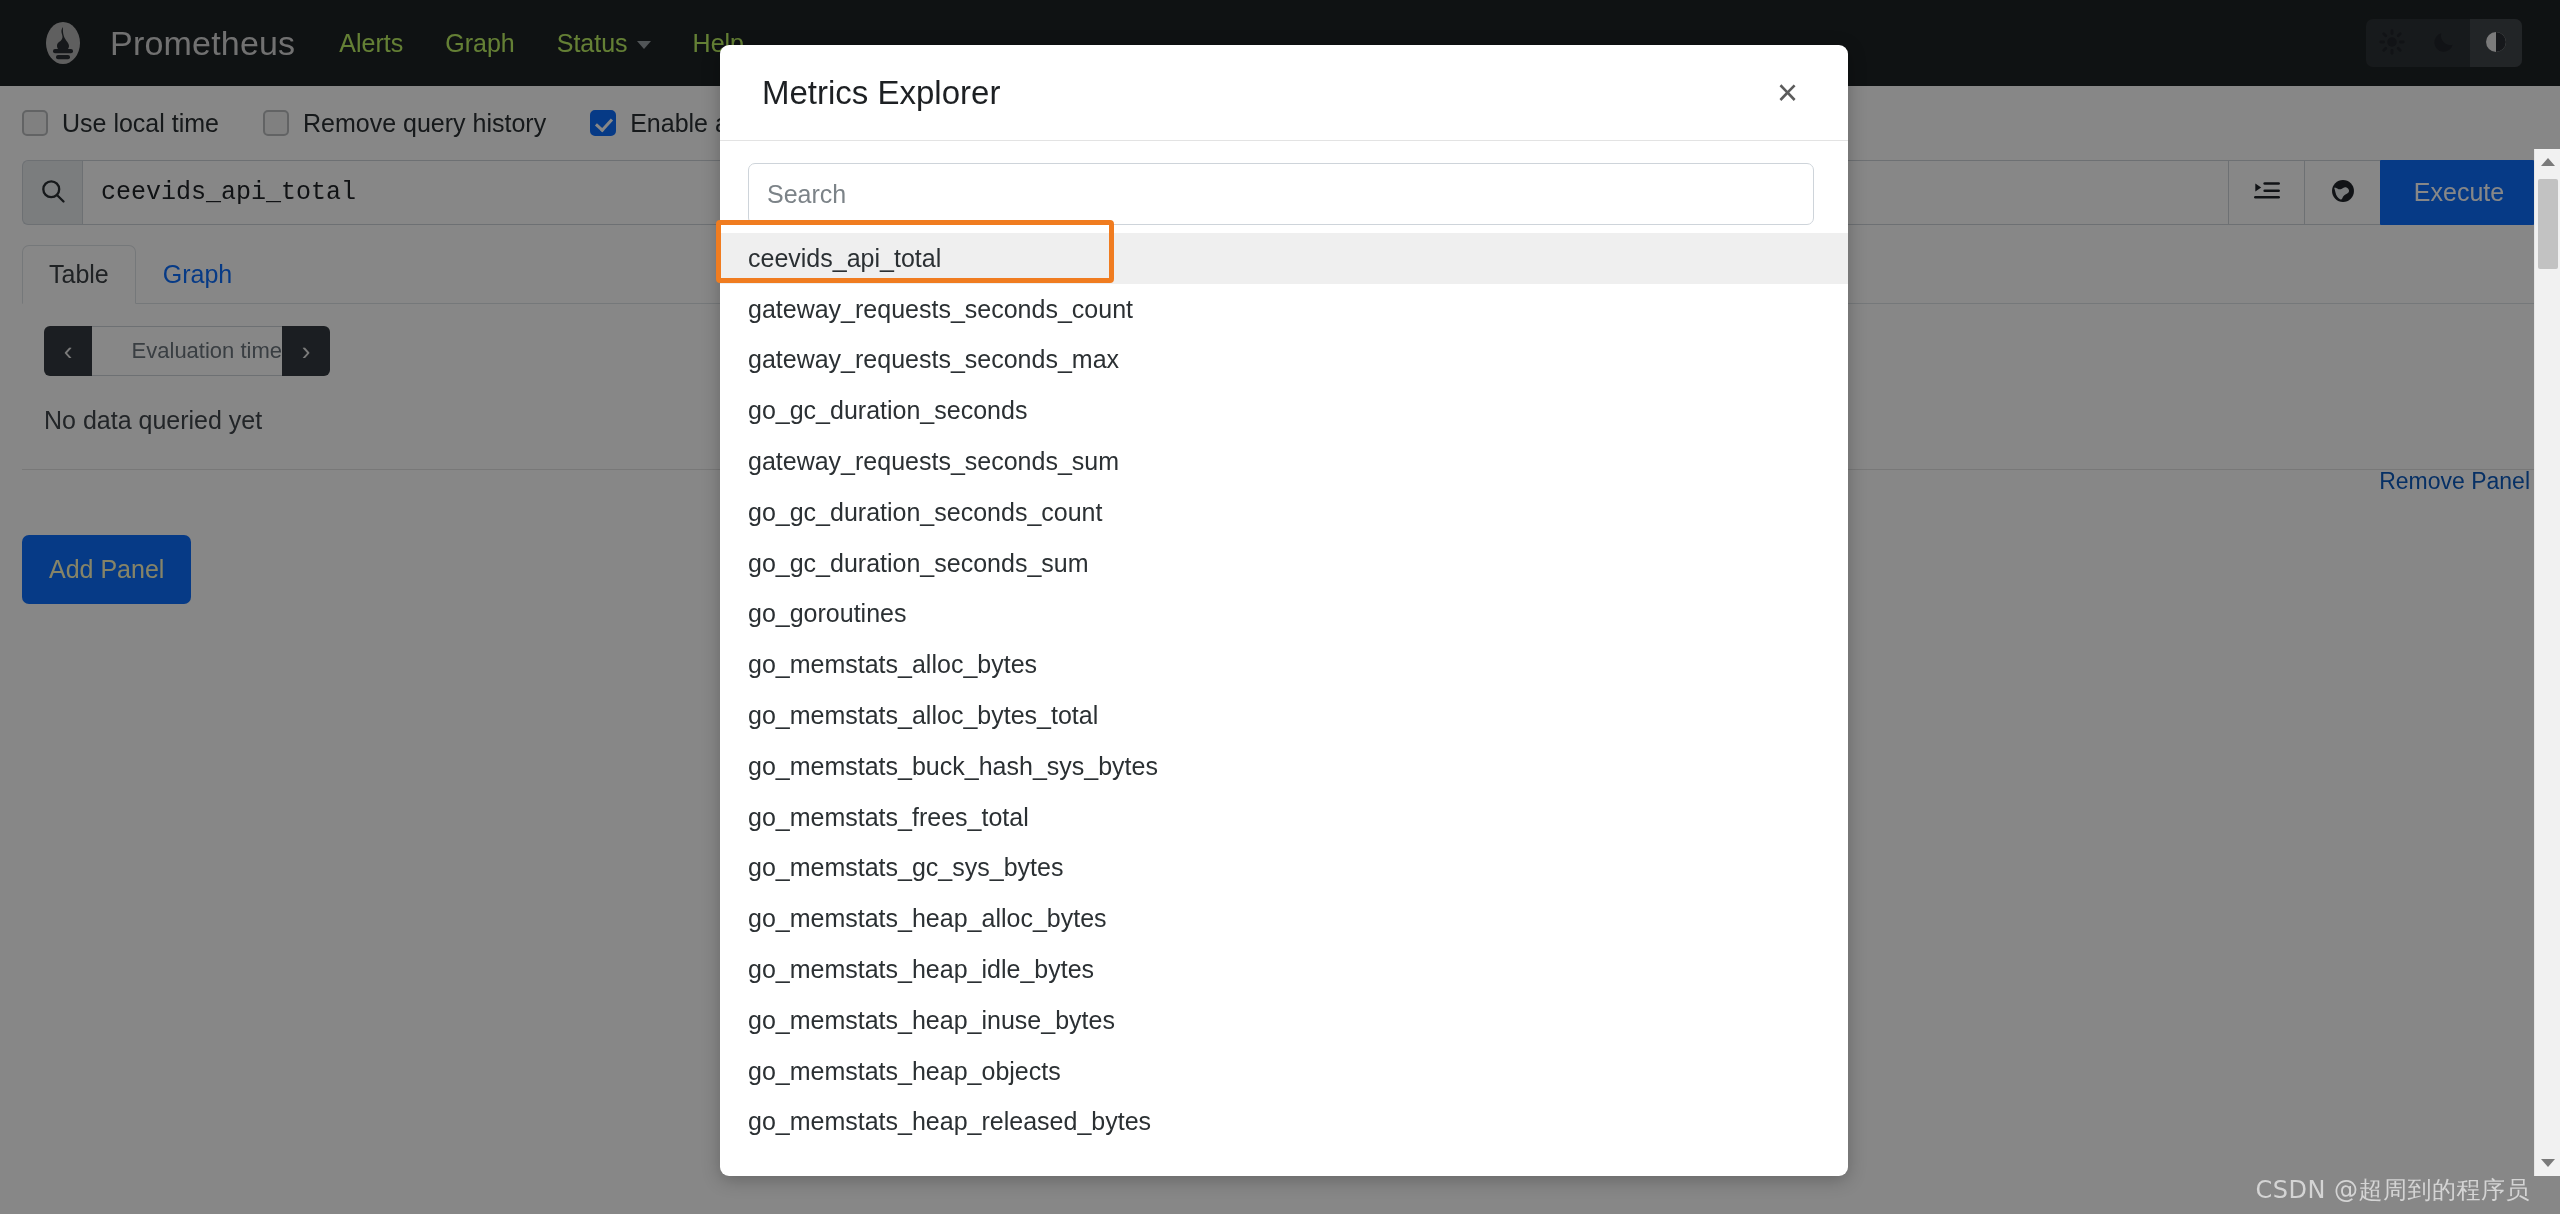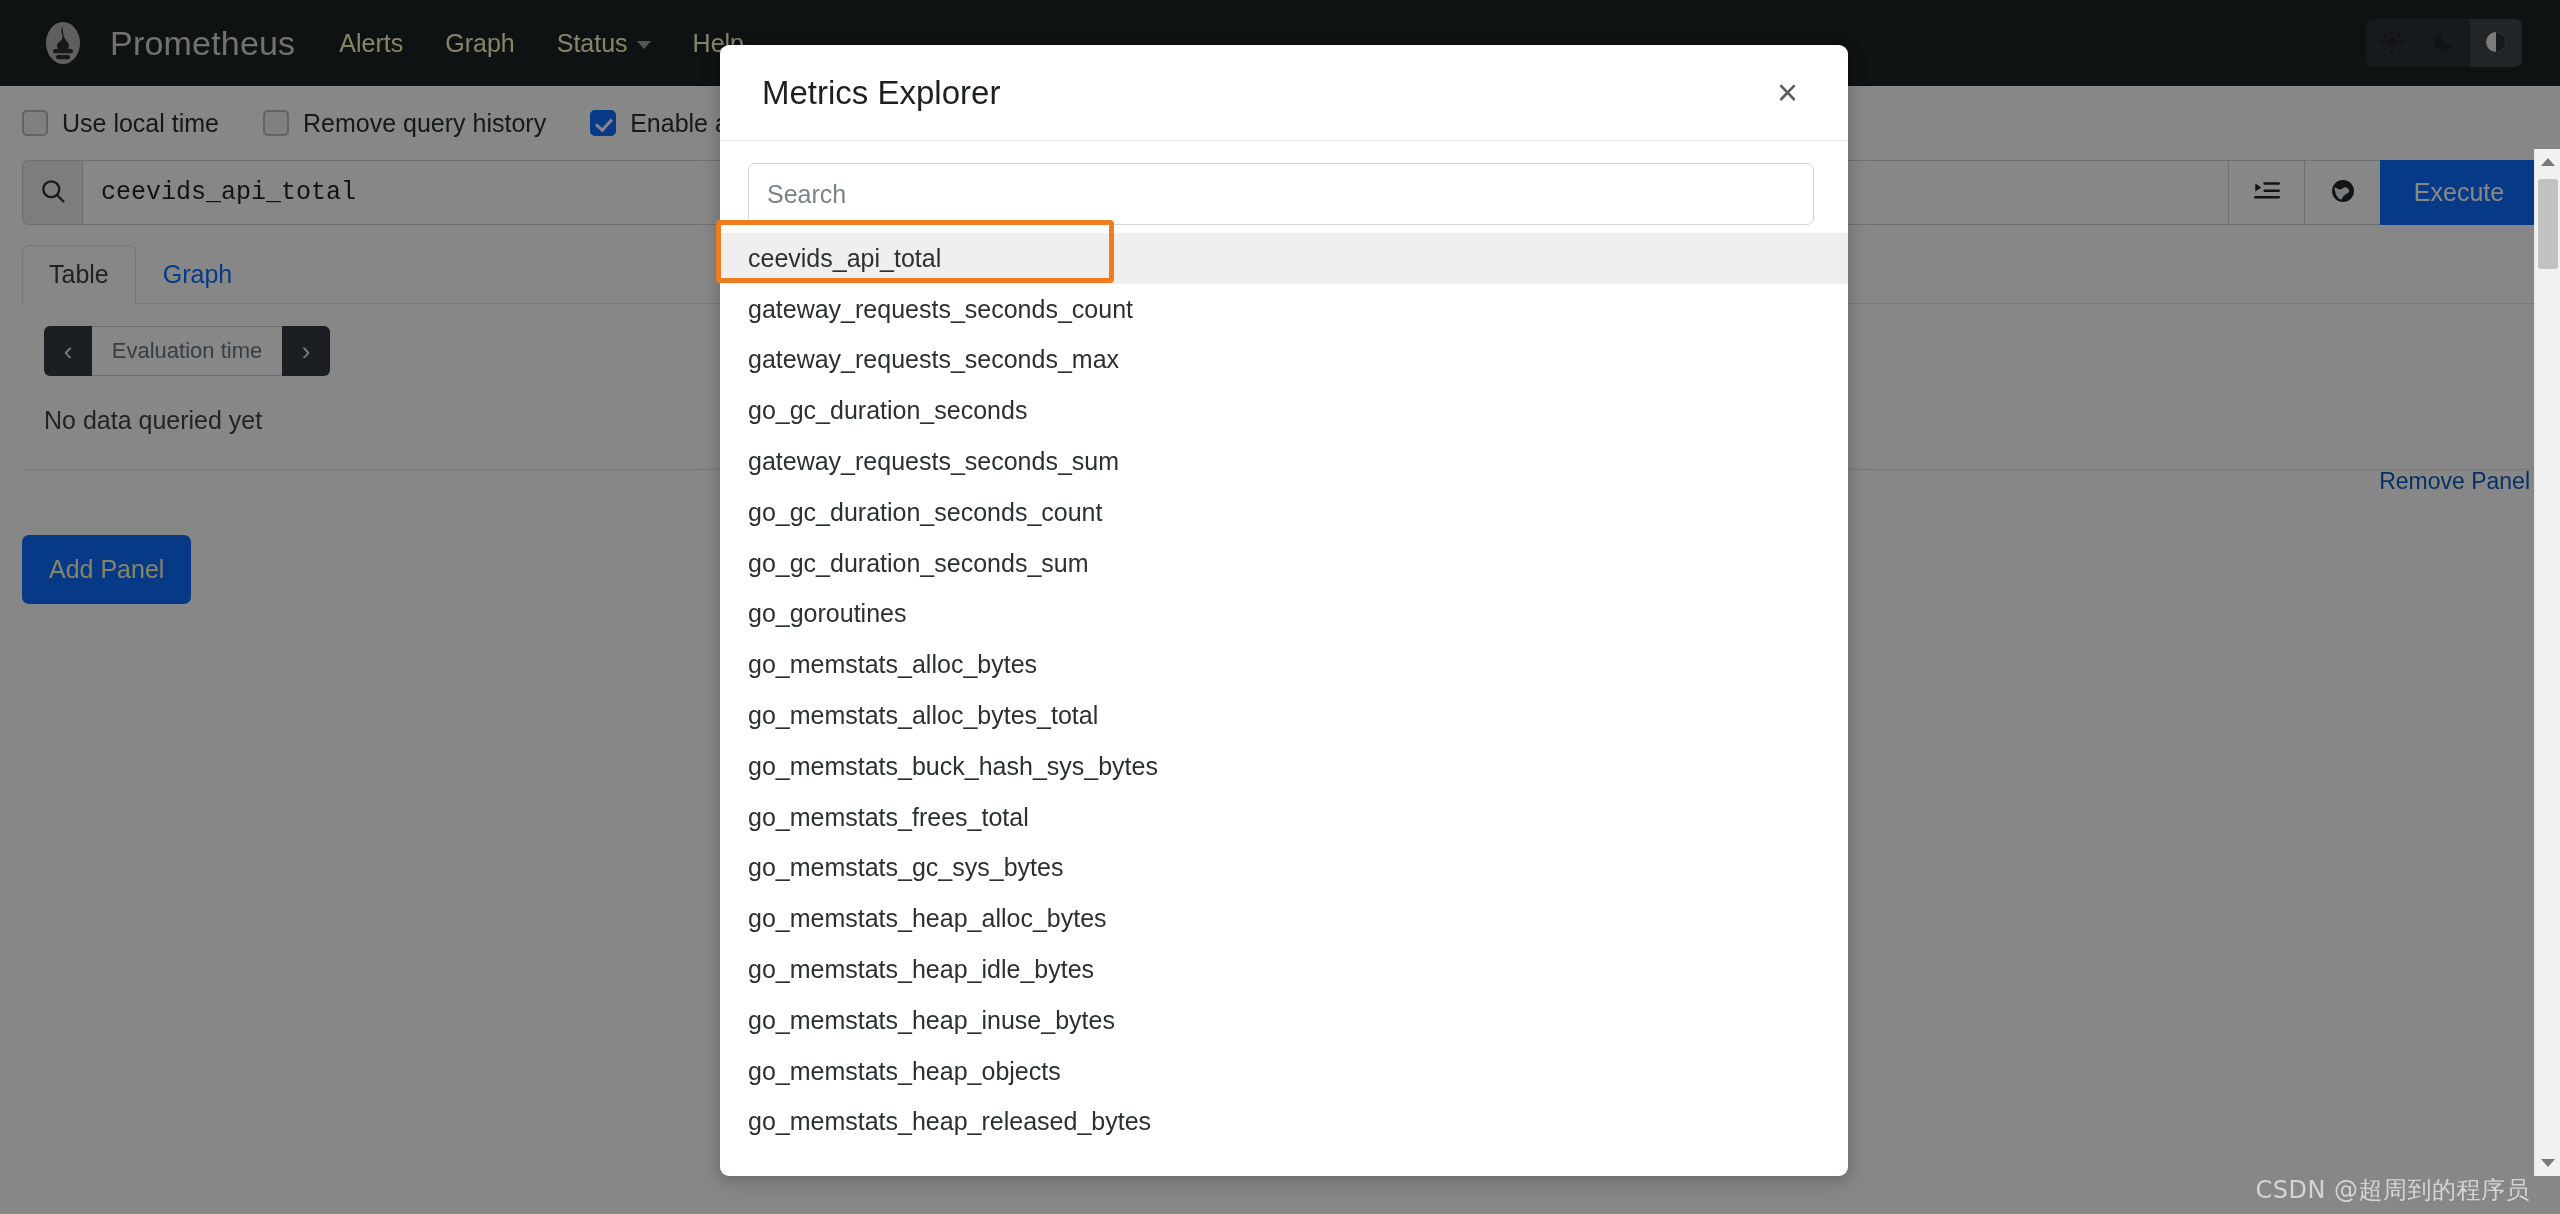--- a/index.html
+++ b/index.html
@@ -21,21 +21,21 @@
     padding: 0 38px;
     justify-content: space-between;
   }
   .brand { display: flex; align-items: center; gap: 22px; margin-right: 44px; }
   .logo-wrap { width: 50px; height: 50px; display: block; }
   .brand-name {
     color: #d6d6d6; font-size: 34px; font-weight: 400; letter-spacing: .2px;
   }
   .nav-links { display: flex; align-items: center; gap: 42px; }
   .nav-link {
-    color: #fef9c3; font-size: 25px; text-decoration: none; white-space: nowrap;
+    color: #bef264; font-size: 25px; text-decoration: none; white-space: nowrap;
     display: flex; align-items: center; gap: 9px;
   }
   .caret {
     width: 0; height: 0; border-left: 7px solid transparent;
     border-right: 7px solid transparent; border-top: 8px solid #9aa0a4;
     display: inline-block; margin-top: 4px;
   }
   .nav-right {
     margin-left: auto; display: flex; align-items: center;
   }
@@ -109,21 +109,21 @@
     display: inline-flex; align-items: stretch; height: 50px;
     border-radius: 6px; overflow: hidden;
   }
   .eval-arrow {
     width: 48px; background: #343a40; color: #e8e8e8;
     display: flex; align-items: center; justify-content: center;
     font-size: 26px; cursor: pointer; border: none;
   }
   .eval-field {
     width: 190px; background: #fff; border: 1px solid #ced4da; border-left: none; border-right: none;
-    display: flex; align-items: center; justify-content: center;
+    display: flex; align-items: center; justify-content: flex-end;
     font-size: 22px; color: #6c757d;
   }
   .no-data {
     padding: 30px 22px 34px 22px; font-size: 25px; color: #41474c;
   }
   .panel-sep { border-top: 1px solid #e3e3e3; margin: 0 0 0 0; }
 
   .remove-panel {
     position: absolute; top: 468px; right: 30px;
     font-size: 23px; color: #0d5bbf; cursor: pointer; text-decoration: none;

